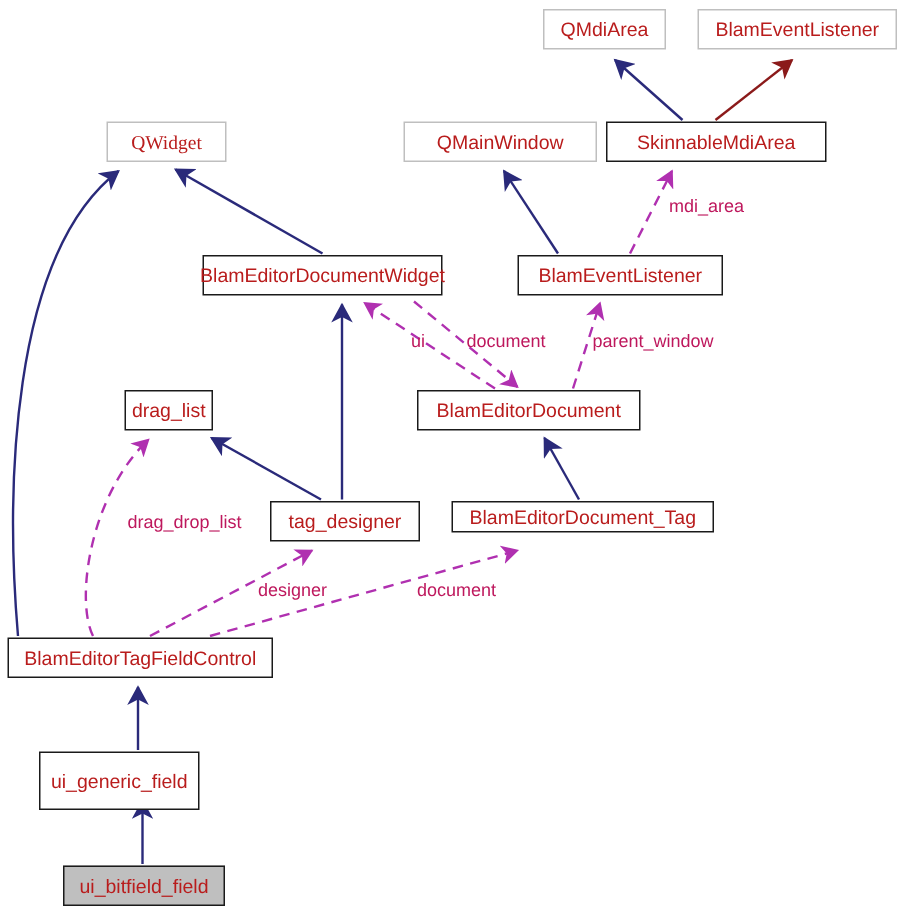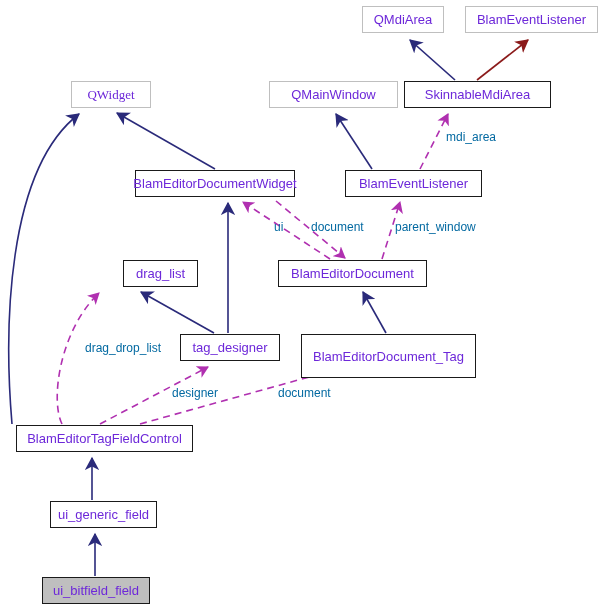--- a/index.html
+++ b/index.html
@@ -25,21 +25,21 @@
     height: 609px;
   }
   .node {
     position: absolute;
     box-sizing: border-box;
     display: flex;
     align-items: center;
     justify-content: center;
     font-size: 13px;
     line-height: 13px;
-    color: #6d28d9;
+    color: #b91c1c;
     white-space: nowrap;
     background: #ffffff;
     z-index: 5;
   }
   .node-inner {
     pointer-events: none;
   }
   
   .node.ext {
     border: 1px solid #bfbfbf;
@@ -50,21 +50,21 @@
   }
   
   .node.current {
     border: 1px solid #1a1a1a;
     background: #bfbfbf;
   }
   .edge-label {
     position: absolute;
     font-size: 12px;
     line-height: 12px;
-    color: #0369a1;
+    color: #be185d;
     white-space: nowrap;
     background: transparent;
     z-index: 6;
   }
 </style>
 </head>
 <body>
 
 <div id="diagram">
 
@@ -146,41 +146,41 @@
   </div>
 
   <div class="node own" style="left:135px; top:170px; width:160px; height:27px;">
     <span class="node-inner">BlamEditorDocumentWidget</span>
   </div>
 
   <div class="node own" style="left:345px; top:170px; width:137px; height:27px;">
     <span class="node-inner">BlamEventListener</span>
   </div>
 
-  <div class="node own" style="left:83px; top:260px; width:75px; height:27px;margin-left:40px;">
+  <div class="node own" style="left:83px; top:260px; width:59px; height:27px;">
     <span class="node-inner">drag_list</span>
   </div>
 
   <div class="node own" style="left:278px; top:260px; width:149px; height:27px;">
     <span class="node-inner">BlamEditorDocument</span>
   </div>
 
   <div class="node own" style="left:180px; top:334px; width:100px; height:27px;">
     <span class="node-inner">tag_designer</span>
   </div>
 
-  <div class="node own" style="left:301px; top:334px; width:175px; height:44px;">
+  <div class="node own" style="left:301px; top:334px; width:175px; height:21px;">
     <span class="node-inner">BlamEditorDocument_Tag</span>
   </div>
 
-  <div class="node own" style="left:16px; top:425px; width:177px; height:27px;">
+  <div class="node own" style="left:5px; top:425px; width:177px; height:27px;">
     <span class="node-inner">BlamEditorTagFieldControl</span>
   </div>
 
-  <div class="node own" style="left:50px; top:501px; width:107px; height:27px;align-items:center;">
+  <div class="node own" style="left:26px; top:501px; width:107px; height:39px;align-items:center;">
     <span class="node-inner">ui_generic_field</span>
   </div>
 
   <div class="node current" style="left:42px; top:577px; width:108px; height:27px;">
     <span class="node-inner">ui_bitfield_field</span>
   </div>
 
   <div class="edge-label" style="left:446px; top:131px;">mdi_area</div>
 
   <div class="edge-label" style="left:274px; top:221px;">ui</div>

